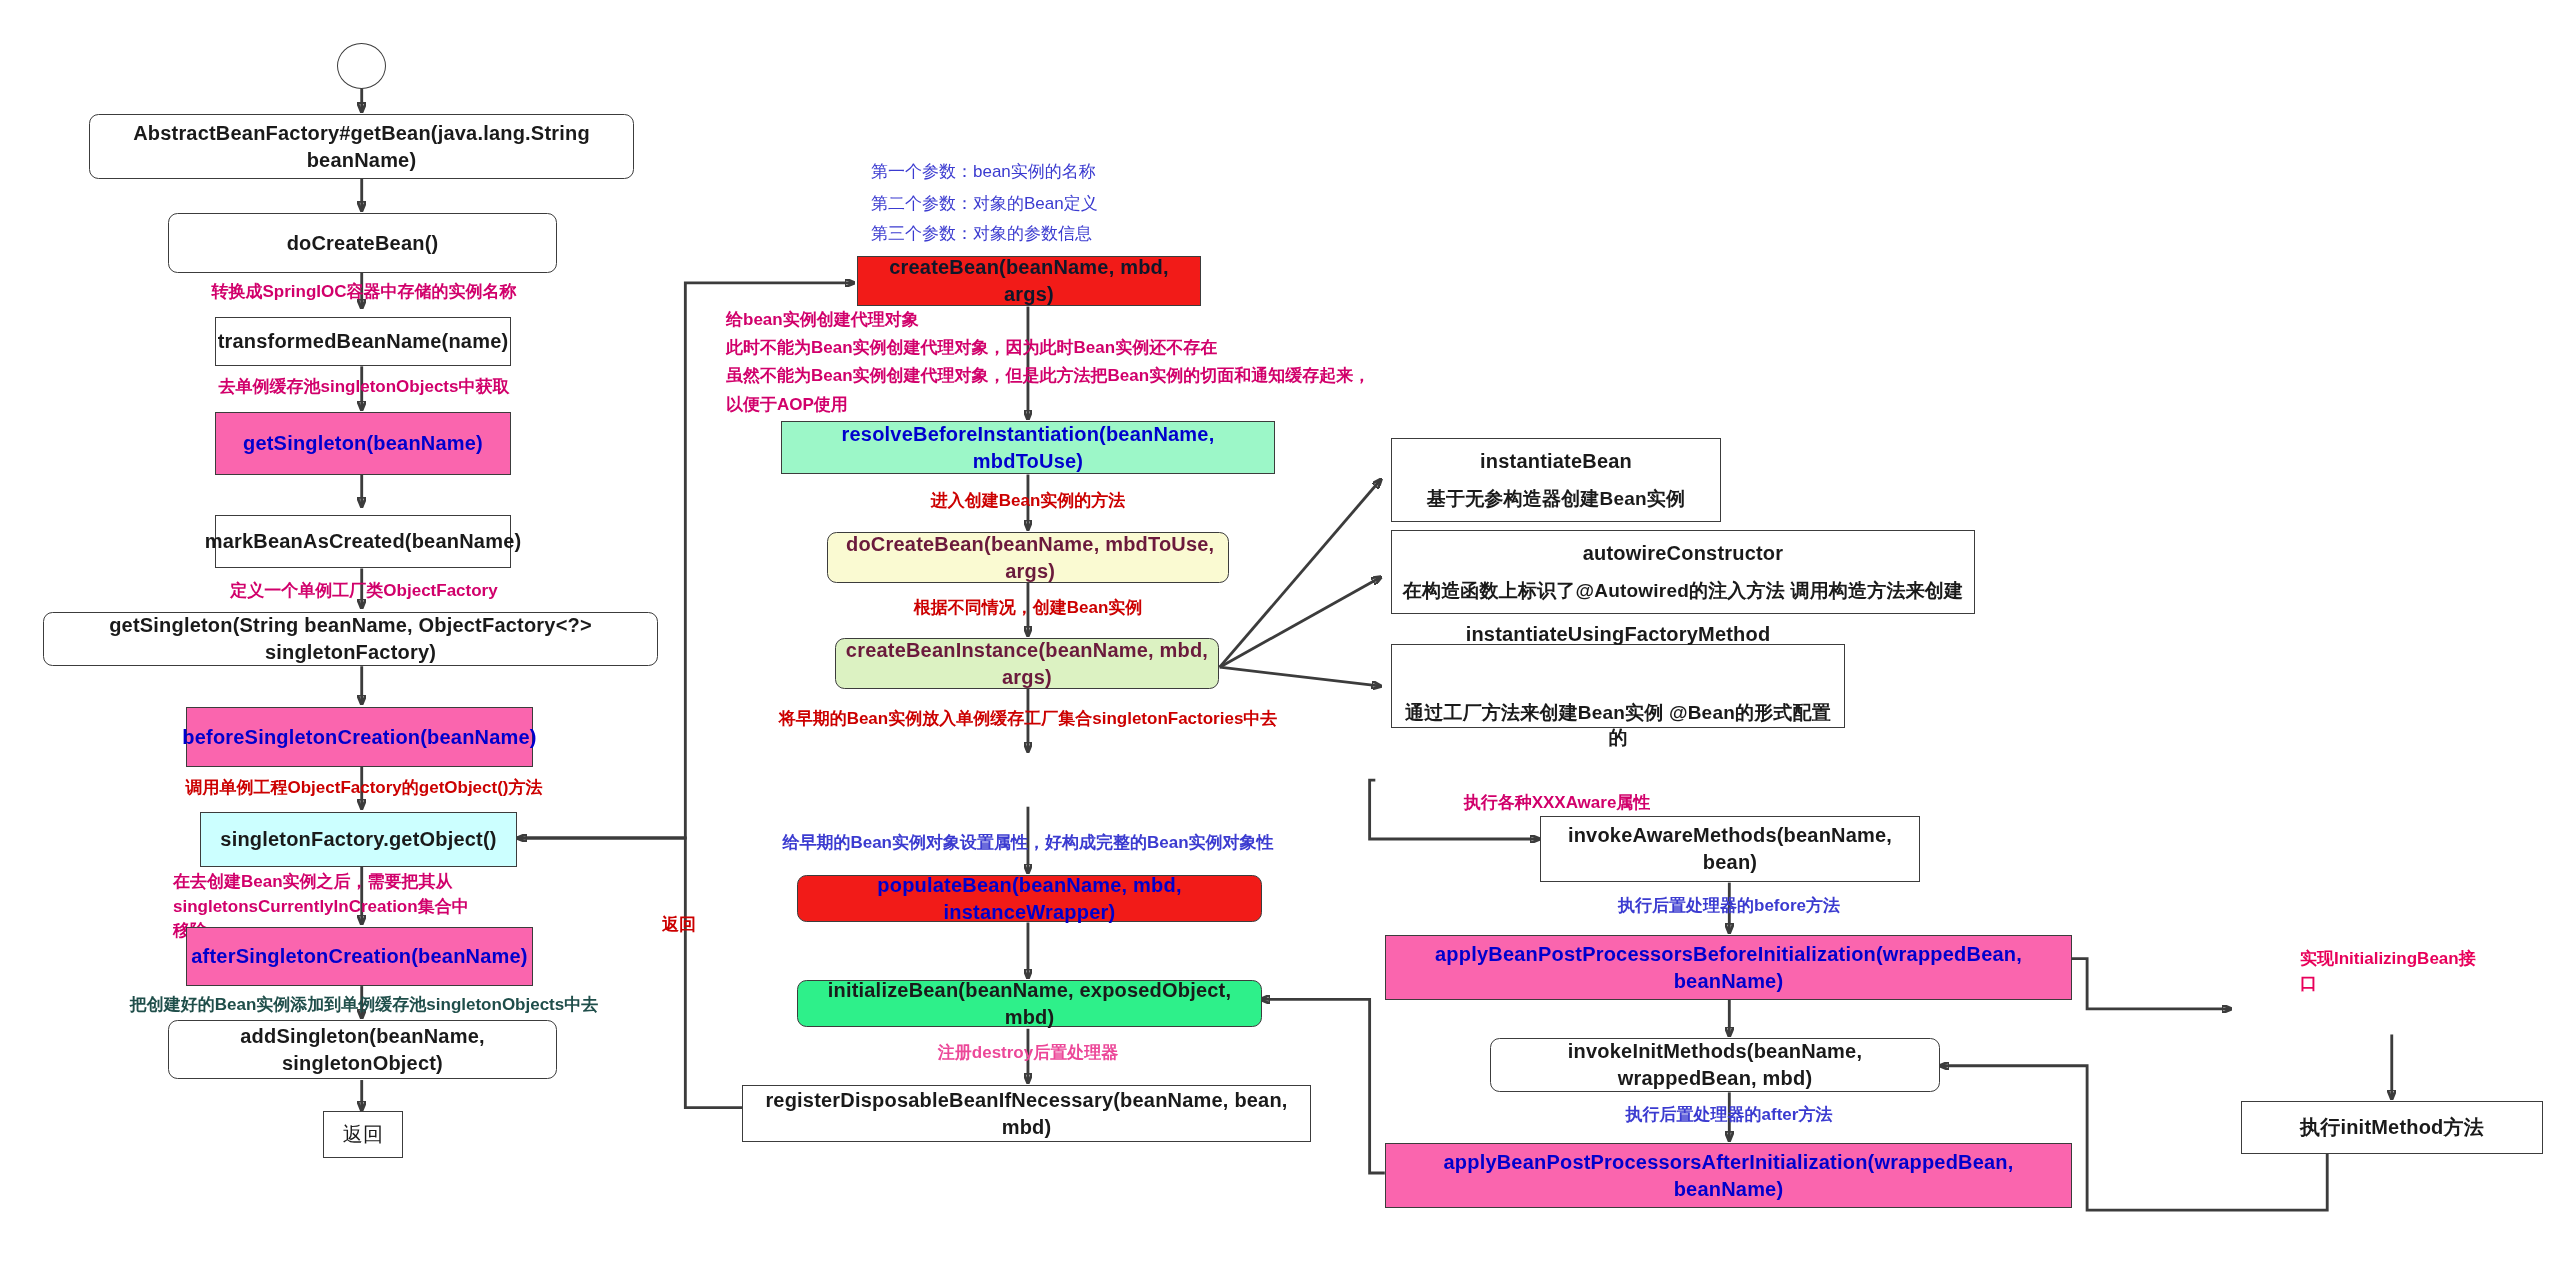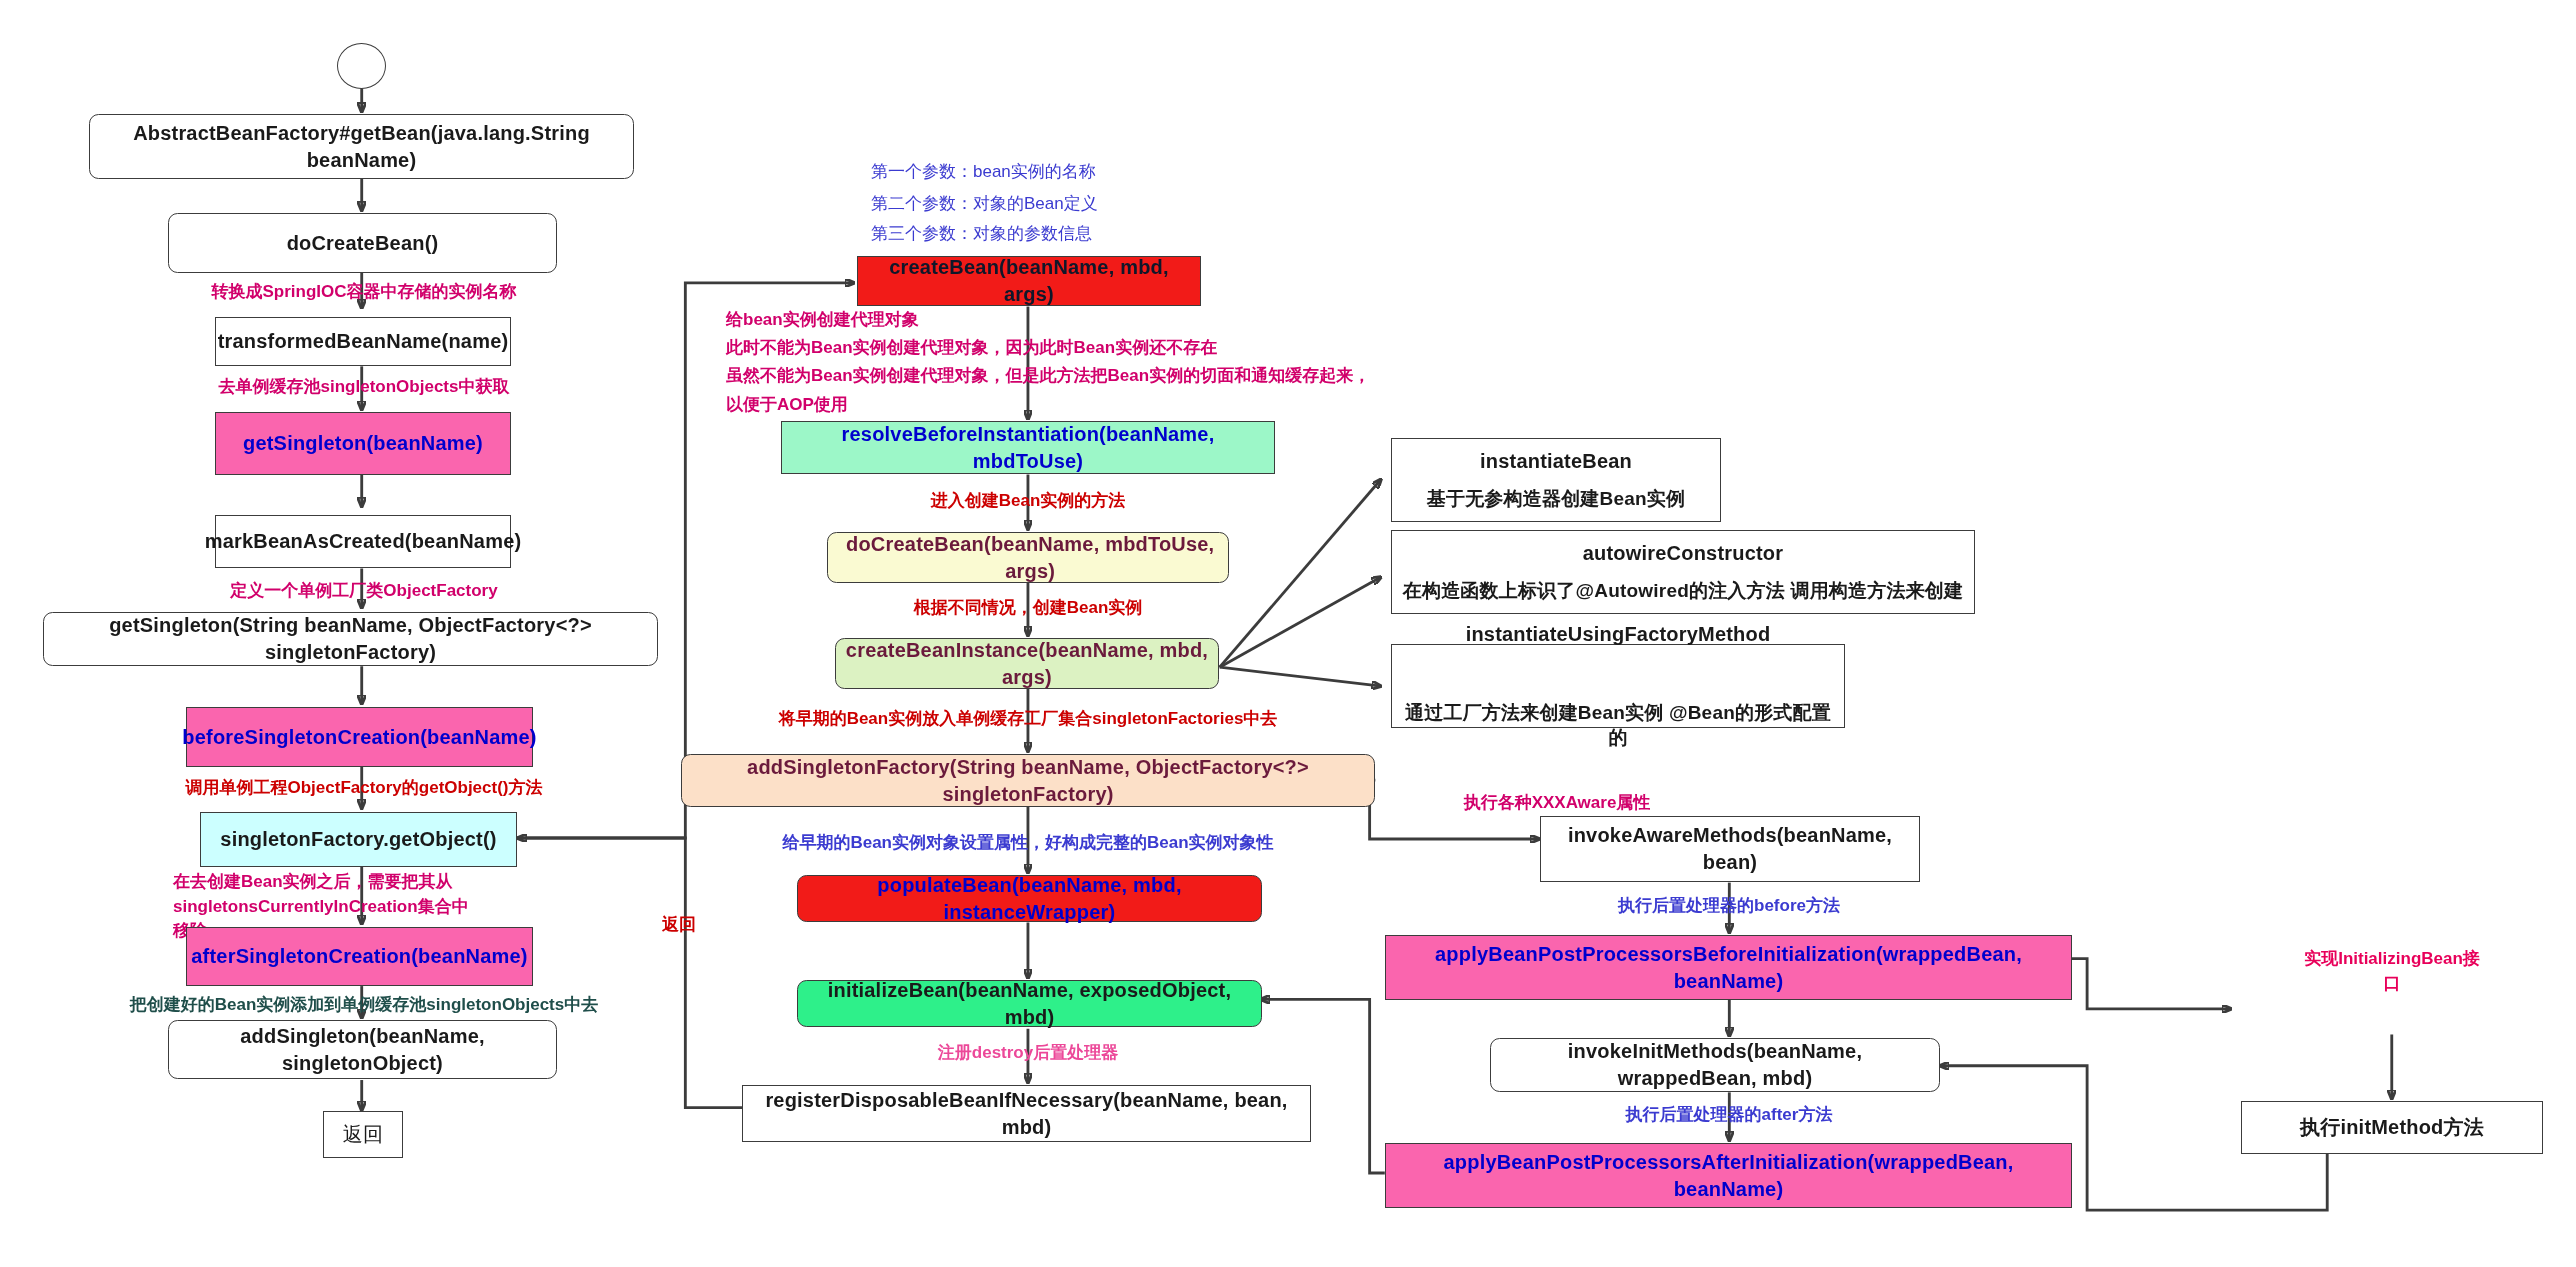--- a/index.html
+++ b/index.html
@@ -9,21 +9,21 @@
   .node{position:absolute;box-sizing:border-box;display:flex;flex-direction:column;
         align-items:center;justify-content:center;text-align:center;
         border:1.9px solid #3c3c3c;background:#fff;color:#1a1a1a;
         font-size:20px;font-weight:bold;letter-spacing:0.2px;line-height:1.35;padding:3.8px 7.6px;}
   .node.rounded{border-radius:9.5px;}
   .node .sub{font-weight:bold;font-size:19px;margin-top:11.4px;}
 
   .ellipse{position:absolute;box-sizing:border-box;border:1.9px solid #3c3c3c;border-radius:50%;background:#fff;}
 
   .ann{position:absolute;font-size:17px;font-weight:bold;line-height:1.45;white-space:pre-line;}
-  .ann.c{transform:translateX(-50%);text-align:center;}
+  .ann.c{transform:translateX(-50%);text-align:left;}
   .ann.l{text-align:left;}
 
   svg.wires{position:absolute;left:0;top:0;width:2576px;height:1267px;pointer-events:none;}
   svg.wires path,svg.wires line{stroke:#3c3c3c;stroke-width:3;fill:none;}
 </style>
 </head>
 <body>
 
 <div id="canvas">
 
@@ -134,21 +134,20 @@
   <div class="ann c" style="left:1028px;top:489px;color:#cc0000;">进入创建Bean实例的方法</div>
 
   <div class="node rounded" style="left:827px;top:532px;width:402px;height:51px;background:#fafad2;color:#6b1a3c;padding-left:12px;">doCreateBean(beanName, mbdToUse, args)</div>
 
   <div class="ann c" style="left:1028px;top:596px;color:#cc0000;">根据不同情况，创建Bean实例</div>
 
   <div class="node rounded" style="left:835px;top:638px;width:384px;height:51px;background:#dcf2c2;color:#6b1a3c;">createBeanInstance(beanName, mbd, args)</div>
 
   <div class="ann c" style="left:1028px;top:707px;color:#cc0000;">将早期的Bean实例放入单例缓存工厂集合singletonFactories中去</div>
 
-  <div class="node rounded" style="left:681px;top:754px;width:694px;height:53px;background:#fce0c8;color:#6b1a3c;">addSingletonFactory(String beanName, ObjectFactory&lt;?&gt; singletonFactory)</div>
 
   <div class="ann c" style="left:1028px;top:831px;color:#3b3bd0;">给早期的Bean实例对象设置属性，好构成完整的Bean实例对象性</div>
 
   <div class="node rounded" style="left:797px;top:875px;width:465px;height:47px;background:#f21b18;color:#0000cd;">populateBean(beanName, mbd, instanceWrapper)</div>
 
   <div class="node rounded" style="left:797px;top:980px;width:465px;height:47px;background:#2ef08a;color:#1a1a1a;">initializeBean(beanName, exposedObject, mbd)</div>
 
   <div class="ann c" style="left:1028px;top:1041px;color:#ec4899;">注册destroy后置处理器</div>
 
   <div class="node" style="left:742px;top:1085px;width:569px;height:57px;">registerDisposableBeanIfNecessary(beanName, bean, mbd)</div>

